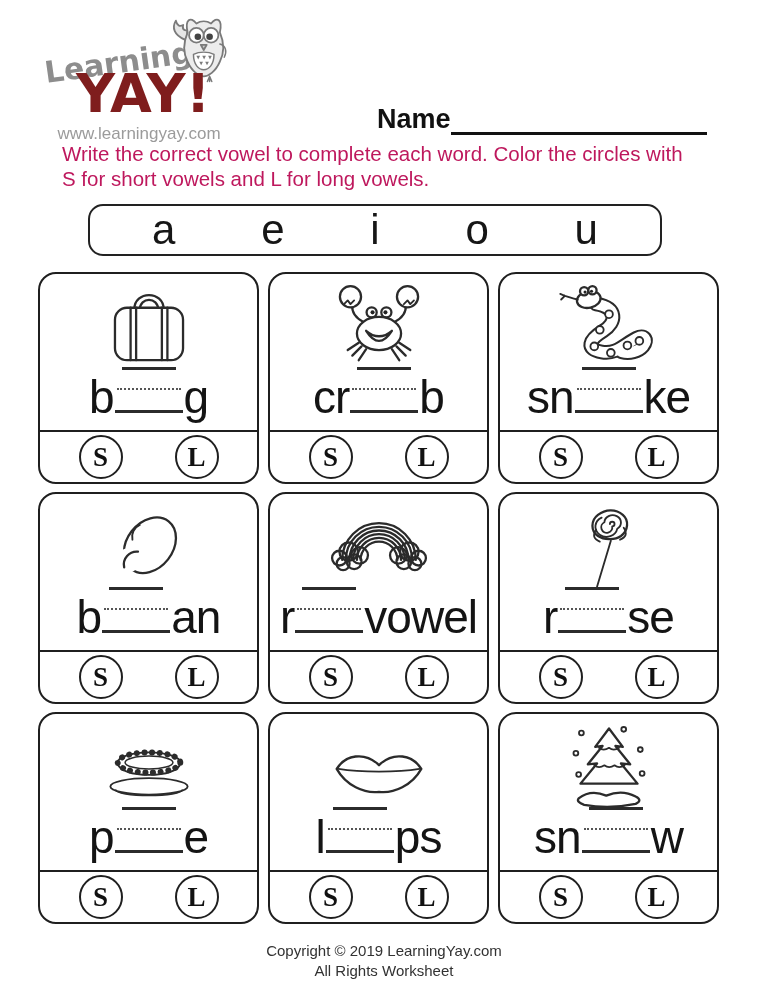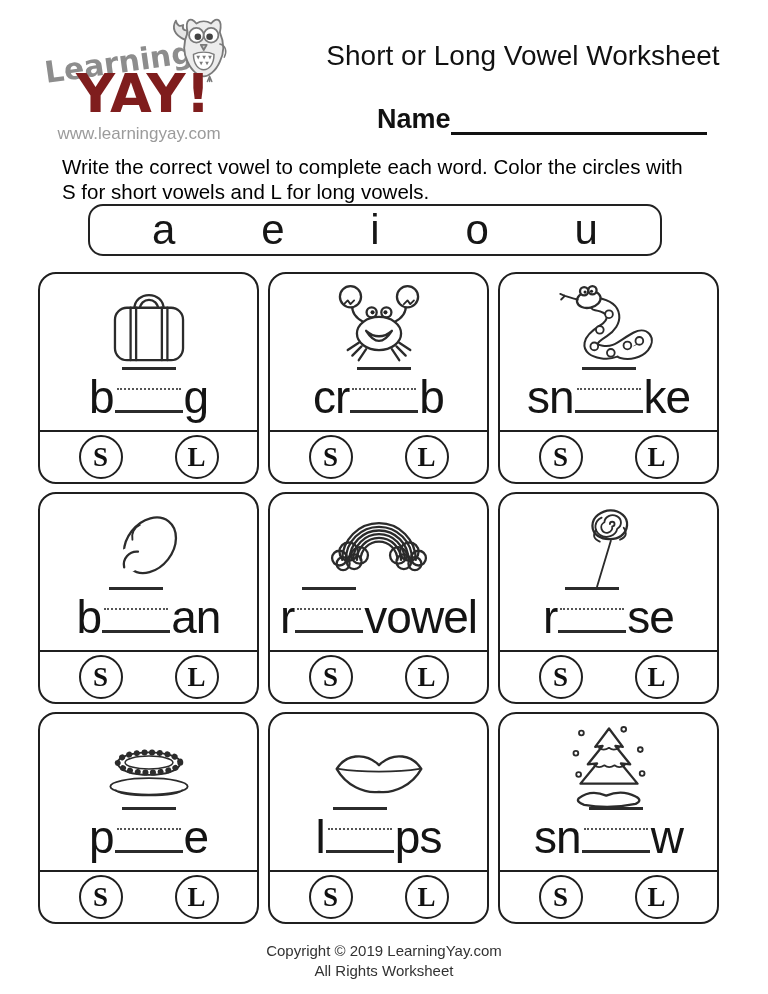--- a/index.html
+++ b/index.html
@@ -17,21 +17,21 @@
           color:#7f1d1d;letter-spacing:0px;font-family:"DejaVu Sans", sans-serif;}
   .website{position:absolute;left:0px;top:118px;width:210px;text-align:center;
            font-size:17px;color:#9b9b9b;}
 
   
   .title{position:absolute;left:298px;top:40px;width:450px;text-align:center;
          font-size:28px;color:#111;}
   .name-row{position:absolute;left:377px;top:102px;font-size:27px;color:#111;display:flex;align-items:flex-end;font-weight:bold;}
   .name-line{display:inline-block;width:256px;height:30px;border-bottom:3.5px solid #111;}
   .instructions{position:absolute;left:62px;top:142px;width:628px;font-size:20.5px;
-                line-height:1.2;color:#000000;margin-top:13px;}
+                line-height:1.2;color:#be185d;}
 
   
   .vowel-box{position:absolute;left:88px;top:204px;width:574px;height:52px;
              border:2.5px solid #222;border-radius:15px;display:flex;
              justify-content:space-between;align-items:center;padding:0 62px;
              box-sizing:border-box;font-size:42px;color:#161616;}
   .vowel-box span{line-height:1;}
 
   
   .grid{position:absolute;left:38px;top:272px;display:grid;
@@ -222,21 +222,20 @@
 
   <div class="logo">
     <div class="brand1">Learning,</div>
     <svg class="owl">
         <use href="#owl-icon"></use>
       </svg>
     <div class="brand2">YAY!</div>
     <div class="website">www.learningyay.com</div>
   </div>
 
-  <div class="title">Short or Long Vowel Worksheet</div>
   <div class="name-row">
     <span>Name</span>
       <span class="name-line"></span>
   </div>
   <div class="instructions">Write the correct vowel to complete each word. Color the circles with S for short vowels and L for long vowels.</div>
 
   <div class="vowel-box">
     <span>a</span>
     <span>e</span>
     <span>i</span>

